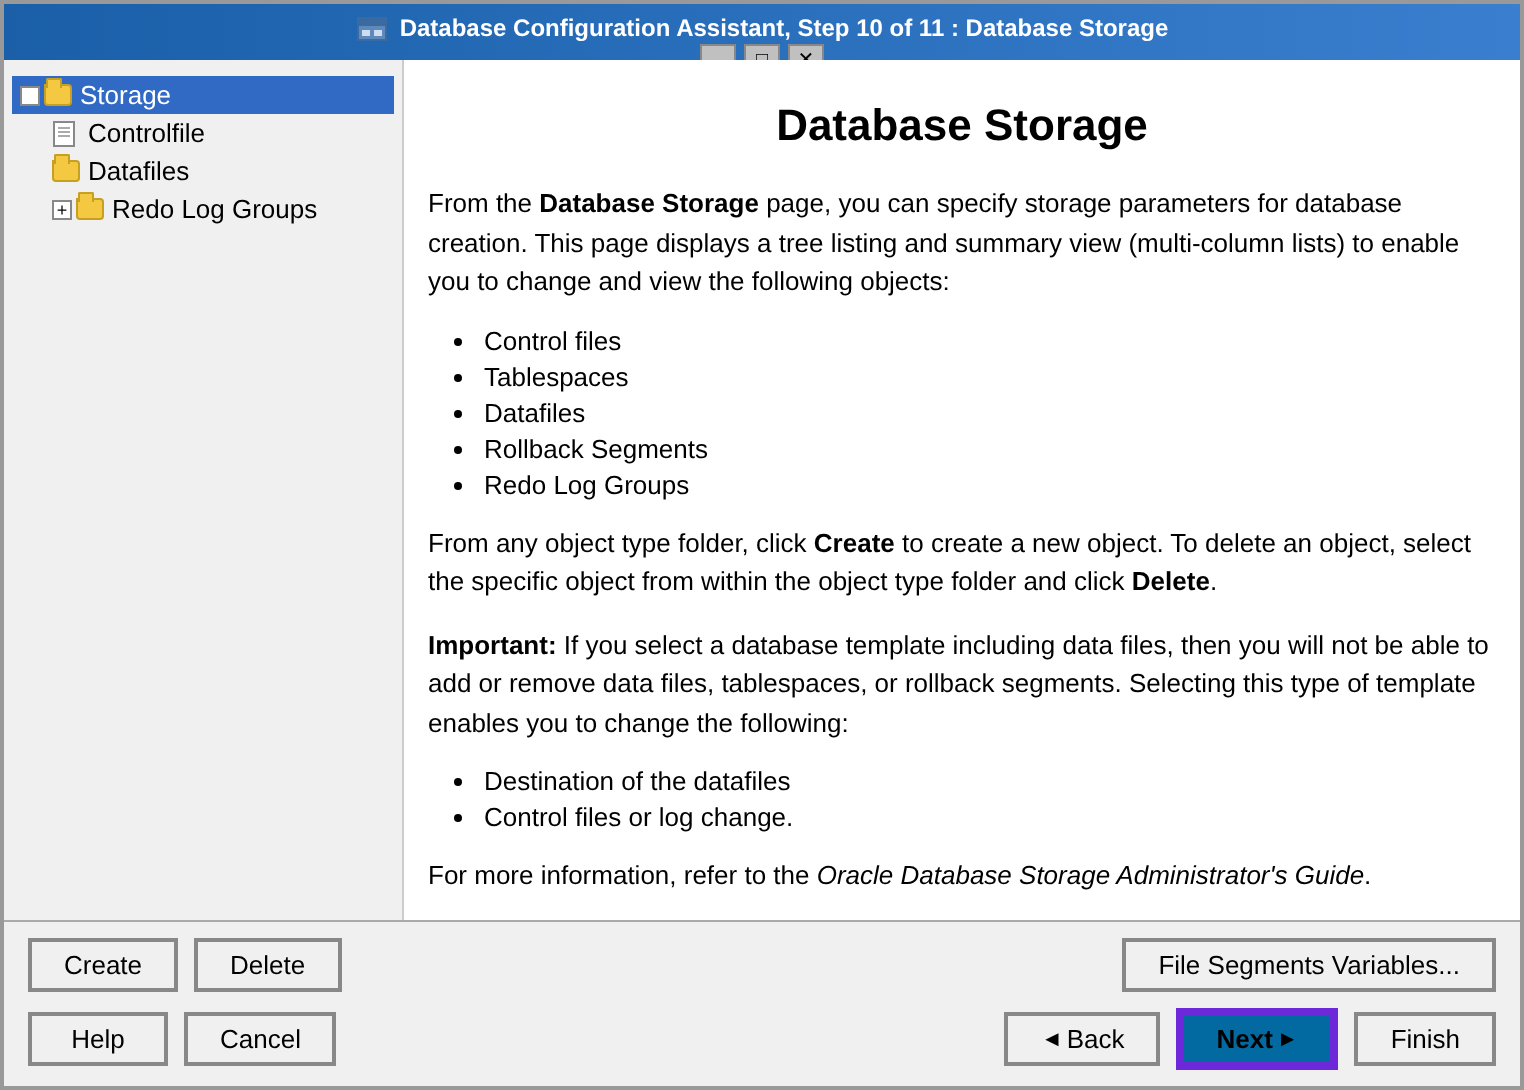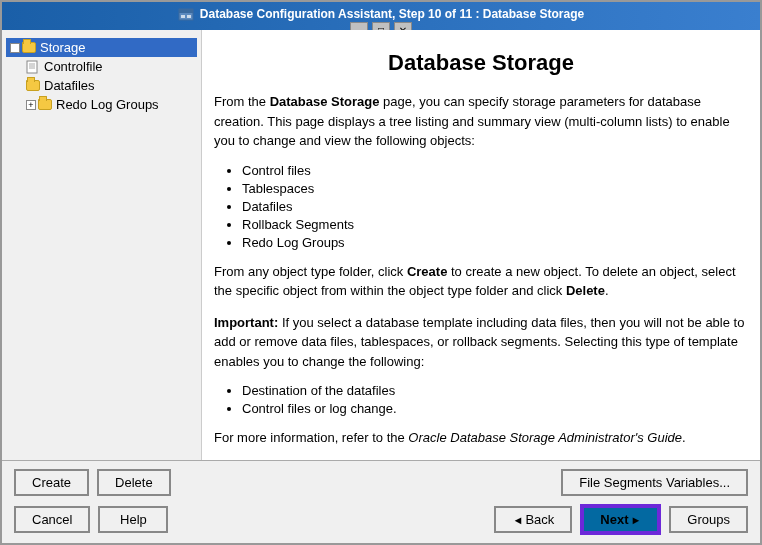--- a/index.html
+++ b/index.html
@@ -294,29 +294,29 @@
       <div class="left-buttons">
         <button class="btn">Create</button>
         <button class="btn">Delete</button>
       </div>
       <div>
         <button class="btn">File Segments Variables...</button>
       </div>
     </div>
     <div class="bottom-row2">
       <div class="left-buttons">
+        <button class="btn">Help</button>
         <button class="btn">Cancel</button>
-        <button class="btn">Help</button>
       </div>
       <div class="right-buttons">
         <button class="btn btn-nav">
           <span class="nav-arrow">◄</span>
           <span>Back</span>
         </button>
         <button class="btn btn-nav btn-next">
           <span>Next</span>
           <span class="nav-arrow">►</span>
         </button>
-        <button class="btn">Groups</button>
+        <button class="btn">Finish</button>
       </div>
     </div>
   </div>
 </div>
 
 </body></html>

